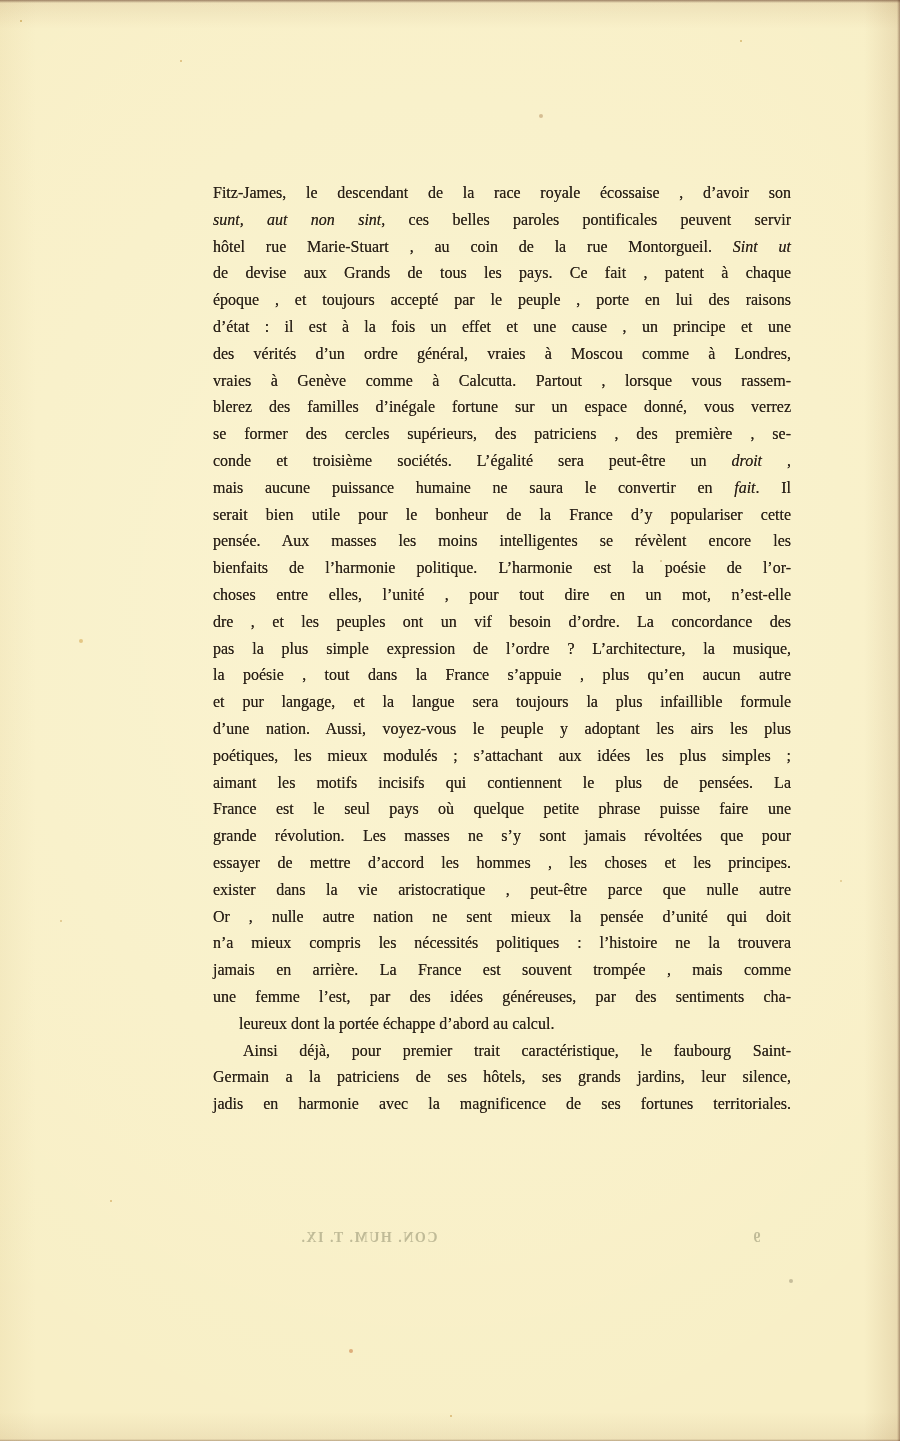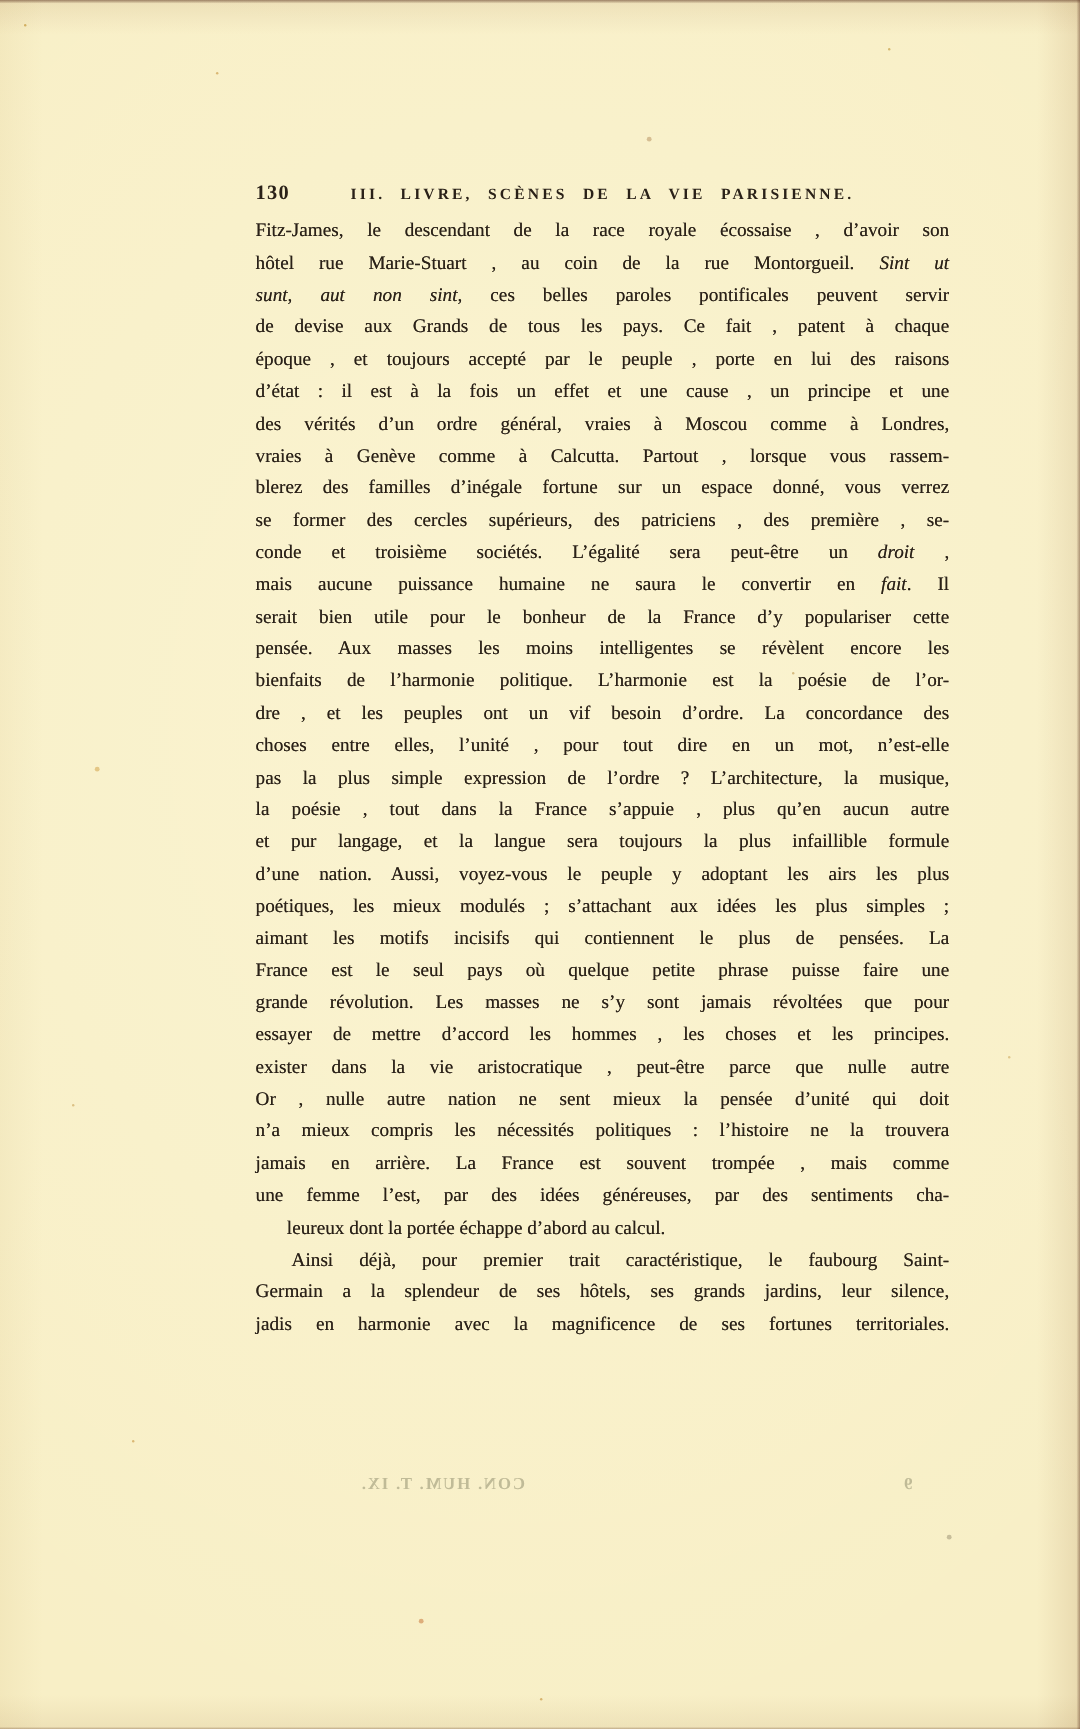--- a/index.html
+++ b/index.html
@@ -118,58 +118,54 @@
 </style>
 </head>
 <body>
 
 <div class="page">
   <div class="edge-top"></div>
   <div class="edge-right"></div>
   <div class="edge-bottom"></div>
   <div class="specks"></div>
 
-  <div class="running-header">
-    <span class="page-number">130</span>
-    <span class="running-title">III. LIVRE, SCÈNES DE LA VIE PARISIENNE.</span>
-  </div>
 
   <div class="body-text">
       <div class="line"><span>Fitz-James, le descendant de la race royale écossaise , d’avoir son</span></div>
+      <div class="line"><span class="it">sunt, aut non sint,</span><span> ces belles paroles pontificales peuvent servir</span></div>
       <div class="line"><span>hôtel rue Marie-Stuart , au coin de la rue Montorgueil. </span><span class="it">Sint ut</span></div>
-      <div class="line"><span class="it">sunt, aut non sint,</span><span> ces belles paroles pontificales peuvent servir</span></div>
       <div class="line"><span>de devise aux Grands de tous les pays. Ce fait , patent à chaque</span></div>
       <div class="line"><span>époque , et toujours accepté par le peuple , porte en lui des raisons</span></div>
       <div class="line"><span>d’état : il est à la fois un effet et une cause , un principe et une</span></div>
       <div class="line"><span>des vérités d’un ordre général, vraies à Moscou comme à Londres,</span></div>
       <div class="line"><span>vraies à Genève comme à Calcutta. Partout , lorsque vous rassem-</span></div>
       <div class="line"><span>blerez des familles d’inégale fortune sur un espace donné, vous verrez</span></div>
       <div class="line"><span>se former des cercles supérieurs, des patriciens , des première , se-</span></div>
       <div class="line"><span>conde et troisième sociétés. L’égalité sera peut-être un </span><span class="it">droit</span><span> ,</span></div>
       <div class="line"><span>mais aucune puissance humaine ne saura le convertir en </span><span class="it">fait</span><span>. Il</span></div>
       <div class="line"><span>serait bien utile pour le bonheur de la France d’y populariser cette</span></div>
       <div class="line"><span>pensée. Aux masses les moins intelligentes se révèlent encore les</span></div>
       <div class="line"><span>bienfaits de l’harmonie politique. L’harmonie est la poésie de l’or-</span></div>
+      <div class="line"><span>choses entre elles, l’unité , pour tout dire en un mot, n’est-elle</span></div>
       <div class="line"><span>dre , et les peuples ont un vif besoin d’ordre. La concordance des</span></div>
-      <div class="line"><span>choses entre elles, l’unité , pour tout dire en un mot, n’est-elle</span></div>
       <div class="line"><span>pas la plus simple expression de l’ordre ? L’architecture, la musique,</span></div>
       <div class="line"><span>la poésie , tout dans la France s’appuie , plus qu’en aucun autre</span></div>
       <div class="line"><span>et pur langage, et la langue sera toujours la plus infaillible formule</span></div>
       <div class="line"><span>d’une nation. Aussi, voyez-vous le peuple y adoptant les airs les plus</span></div>
       <div class="line"><span>poétiques, les mieux modulés ; s’attachant aux idées les plus simples ;</span></div>
       <div class="line"><span>aimant les motifs incisifs qui contiennent le plus de pensées. La</span></div>
       <div class="line"><span>France est le seul pays où quelque petite phrase puisse faire une</span></div>
       <div class="line"><span>grande révolution. Les masses ne s’y sont jamais révoltées que pour</span></div>
       <div class="line"><span>essayer de mettre d’accord les hommes , les choses et les principes.</span></div>
       <div class="line"><span>exister dans la vie aristocratique , peut-être parce que nulle autre</span></div>
       <div class="line"><span>Or , nulle autre nation ne sent mieux la pensée d’unité qui doit</span></div>
       <div class="line"><span>n’a mieux compris les nécessités politiques : l’histoire ne la trouvera</span></div>
       <div class="line"><span>jamais en arrière. La France est souvent trompée , mais comme</span></div>
       <div class="line"><span>une femme l’est, par des idées généreuses, par des sentiments cha-</span></div>
       <div class="line no-just"><span>leureux dont la portée échappe d’abord au calcul.</span></div>
       <div class="line indent"><span>Ainsi déjà, pour premier trait caractéristique, le faubourg Saint-</span></div>
-      <div class="line"><span>Germain a la splendeur de ses hôtels, ses grands jardins, leur silence,</span></div>
+      <div class="line"><span>Germain a la patriciens de ses hôtels, ses grands jardins, leur silence,</span></div>
       <div class="line"><span>jadis en harmonie avec la magnificence de ses fortunes territoriales.</span></div>
     </div>
 
   <span class="bleed bleed-imprint">CON. HUM. T. IX.</span>
   <span class="bleed bleed-signature">9</span>
 </div>
 
 </body></html>

